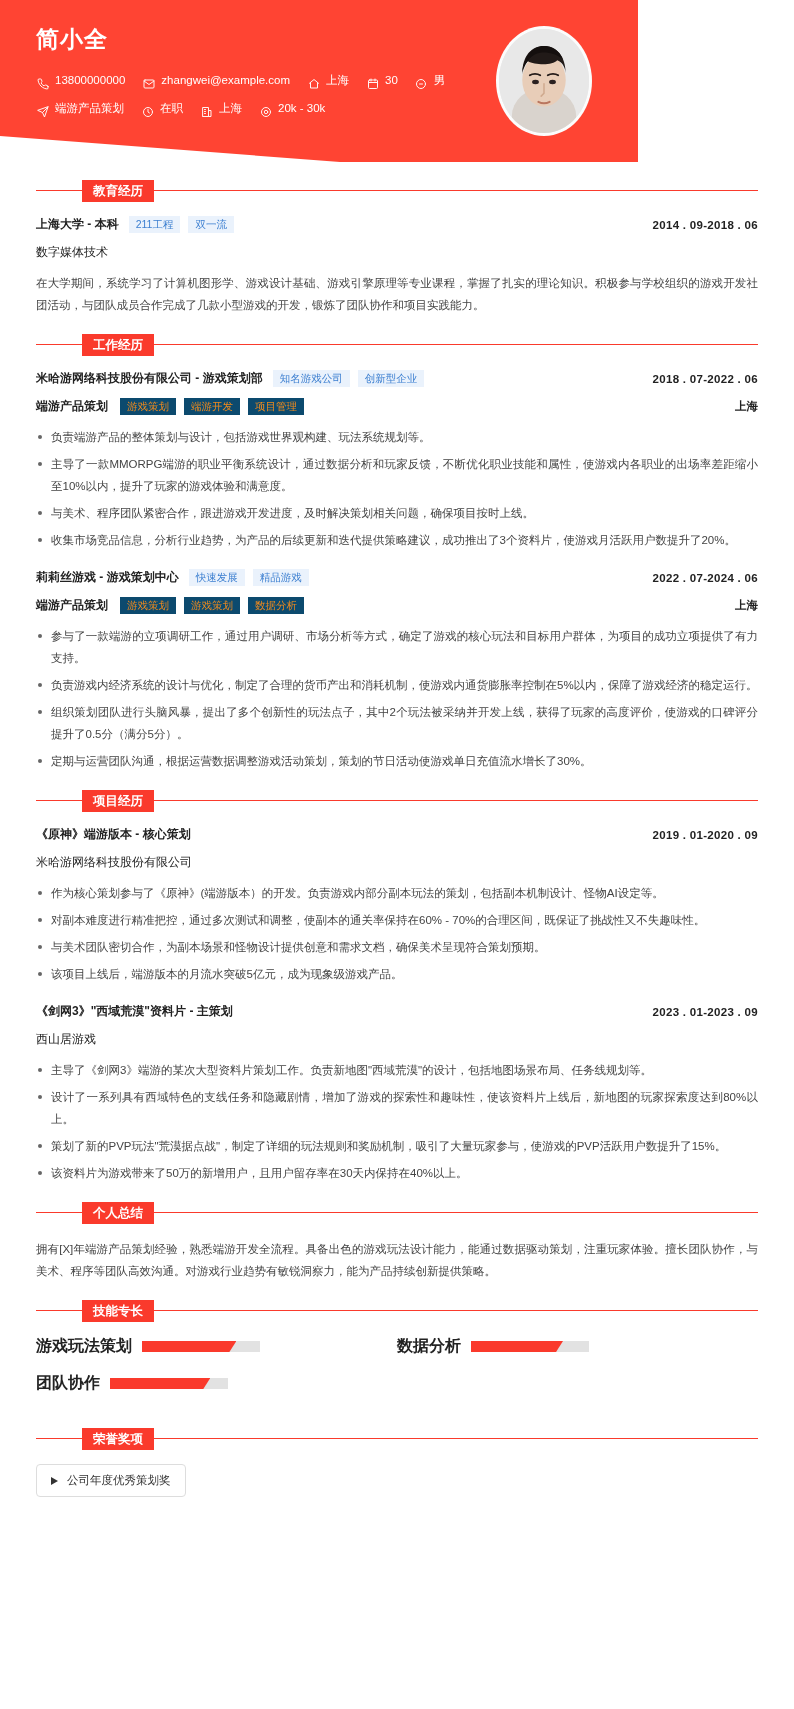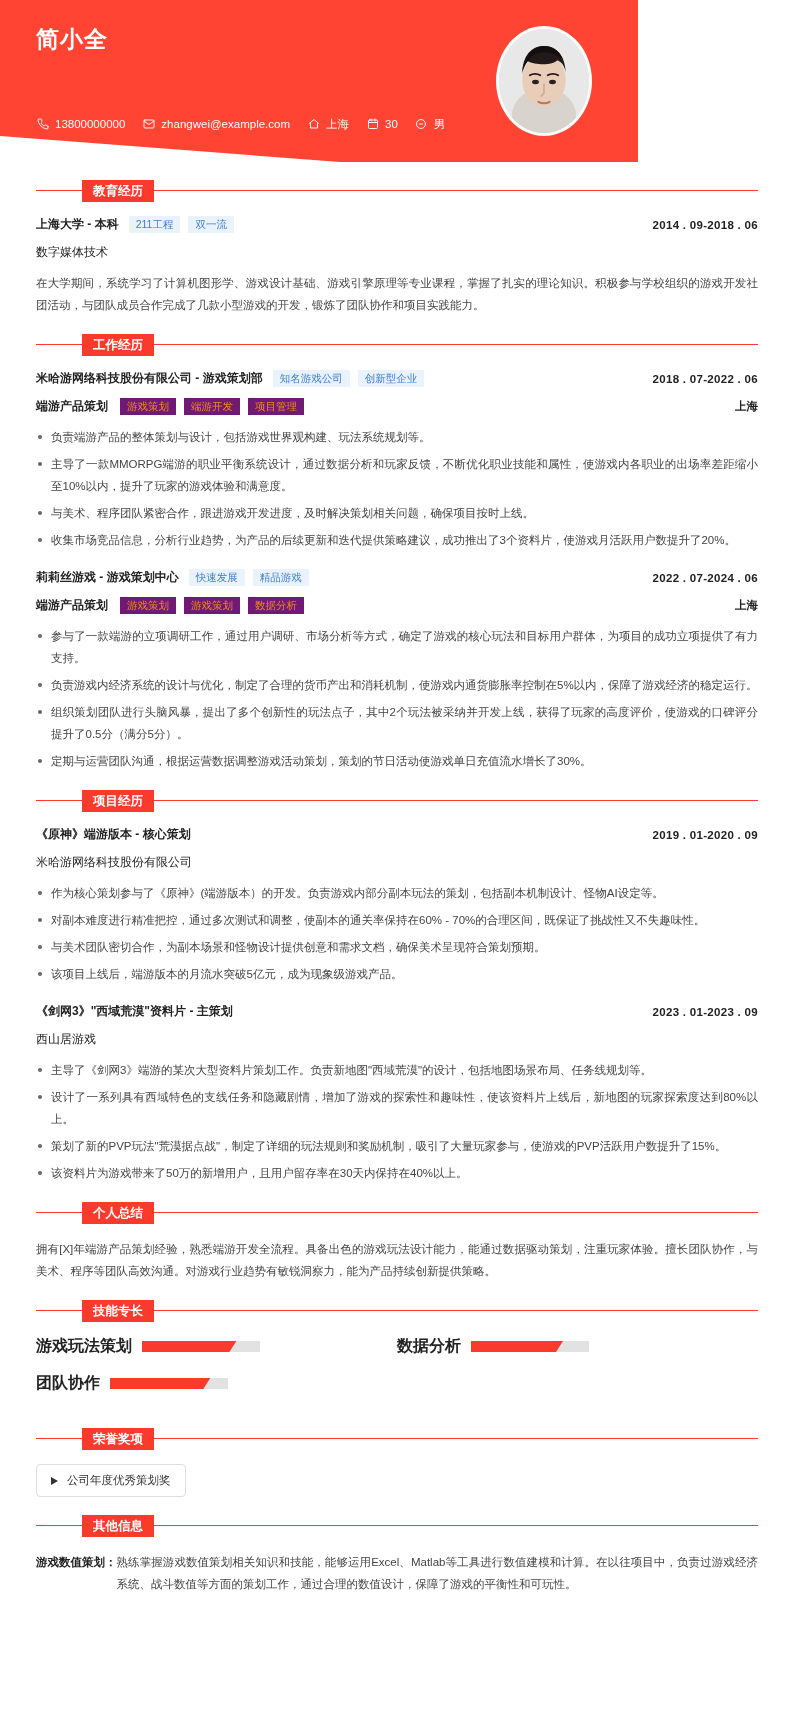--- a/index.html
+++ b/index.html
@@ -45,24 +45,23 @@
     display: flex;
     align-items: center;
     flex-wrap: wrap;
     color: #ffffff;
     font-size: 11.5px;
     line-height: 20px;
     margin-bottom: 8px;
   }
   .meta-item {
     display: flex;
-    align-items: center;
+    align-items: flex-end;
     margin-right: 17px;
     white-space: nowrap;
-    margin-top: 44px;
   }
   .meta-item .ic {
     display: inline-flex;
     align-items: center;
     justify-content: center;
     width: 13px;
     height: 13px;
     margin-right: 6px;
     opacity: .95;
   }
@@ -148,21 +147,21 @@
   }
   .tag {
     display: inline-block;
     font-size: 10.5px;
     line-height: 17px;
     padding: 0 7px;
     margin-right: 8px;
     white-space: nowrap;
   }
   .tag-blue { color: #3c7fd0; background: #eaf2fc; }
-  .tag-orange { color: #f08a1d; background: #701a75; }
+  .tag-orange { color: #f08a1d; background: #0c4a6e; }
   .sub-strong {
     font-size: 12px;
     font-weight: bold;
     color: #222222;
     margin-right: 12px;
   }
   .sub-plain {
     font-size: 12px;
     font-weight: normal;
     color: #222222;
@@ -527,24 +526,14 @@
     <div class="section-head">
       <div class="rule"></div>
       <span class="tab">荣誉奖项</span>
     </div>
     <div class="honor">
       <span class="tri"></span>
       <span>公司年度优秀策划奖</span>
     </div>
   </div>
 
-  <div class="section">
-    <div class="section-head">
-      <div class="rule"></div>
-      <span class="tab">其他信息</span>
-    </div>
-    <div class="other-row">
-      <span class="other-label">游戏数值策划：</span>
-      <span class="other-text">熟练掌握游戏数值策划相关知识和技能，能够运用Excel、Matlab等工具进行数值建模和计算。在以往项目中，负责过游戏经济系统、战斗数值等方面的策划工作，通过合理的数值设计，保障了游戏的平衡性和可玩性。</span>
-    </div>
-  </div>
 
 </div>
 
 </body></html>

